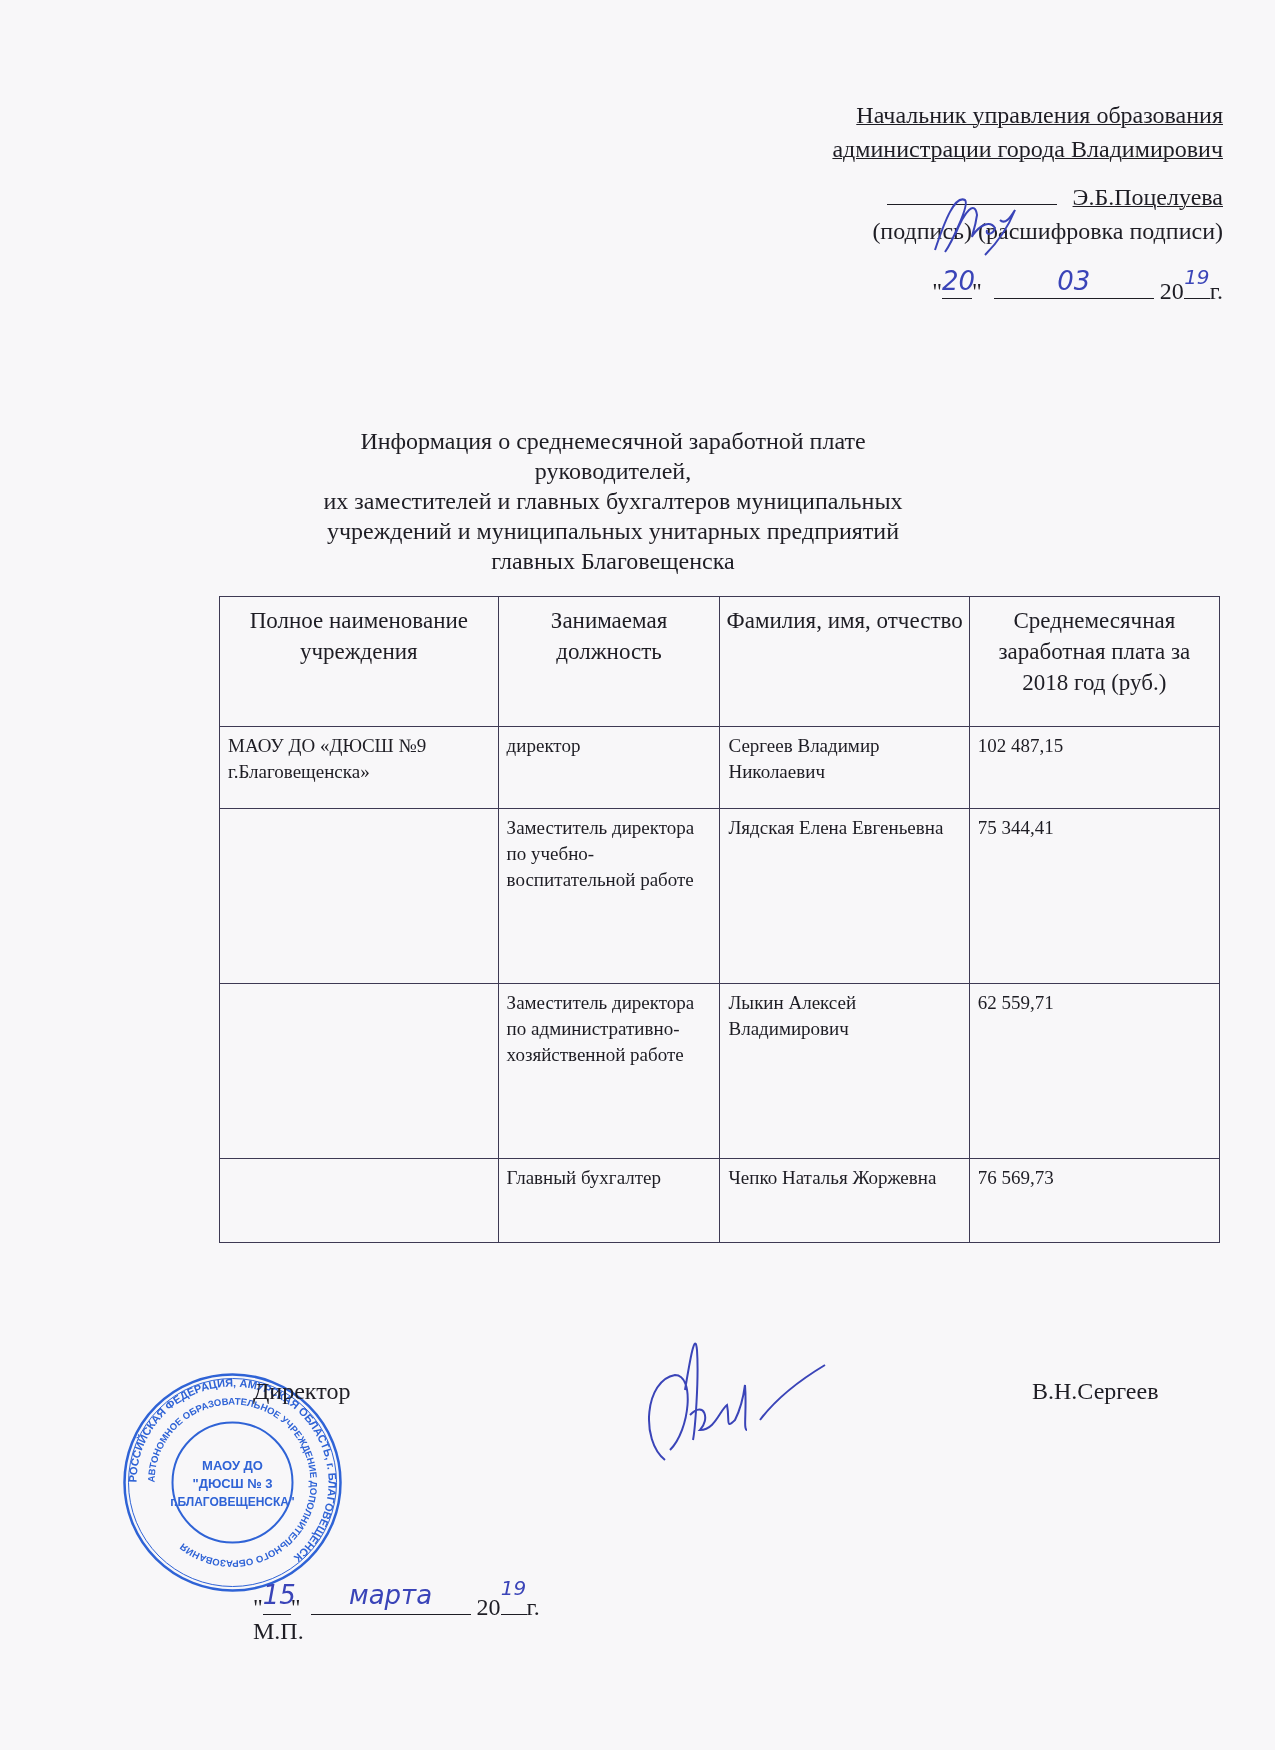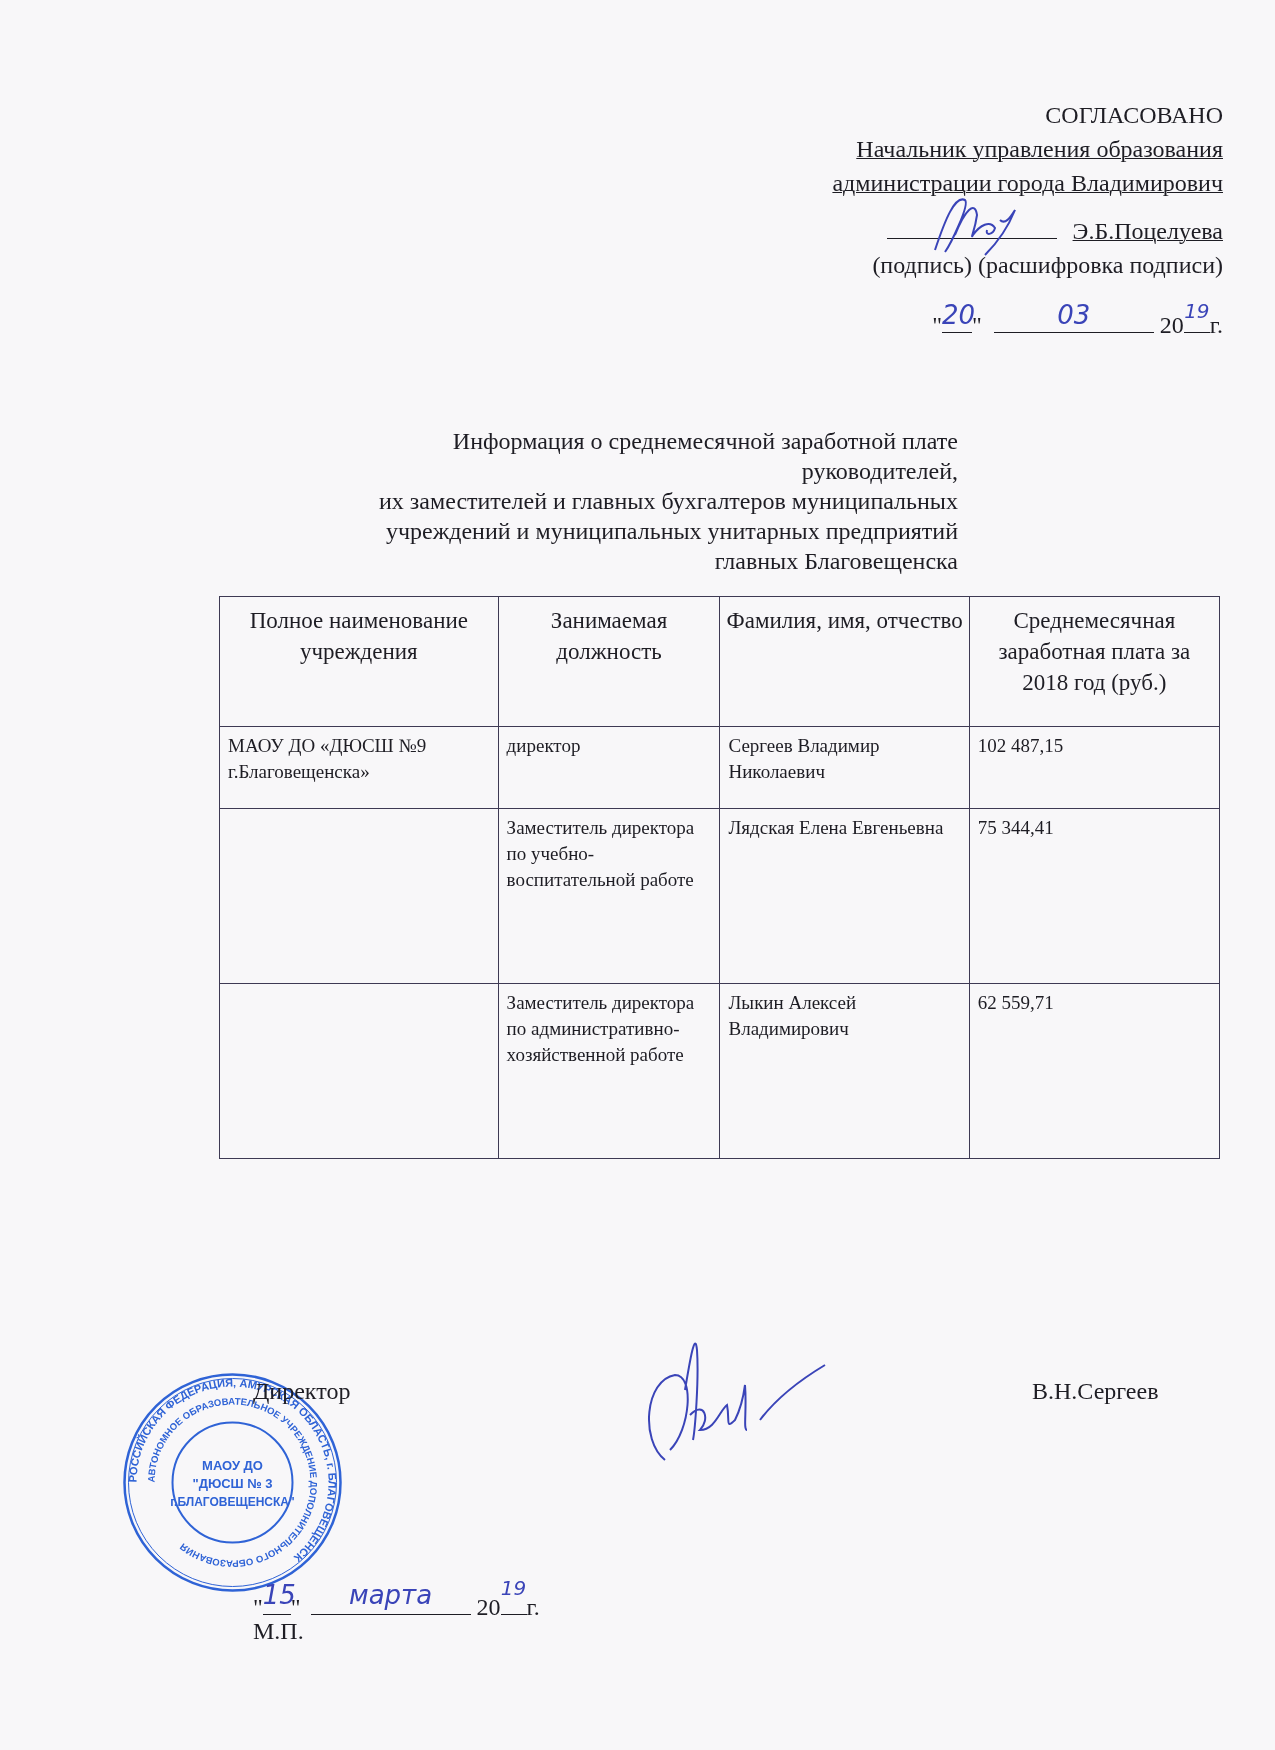--- a/index.html
+++ b/index.html
@@ -7,38 +7,37 @@
     width:1275px; height:1750px; position:relative; overflow:hidden;
     background:#f8f7f9;
     font-family:"Liberation Serif", "DejaVu Serif", serif;
     color:#1e1d24;
   }
   .abs { position:absolute; }
   .approval { right:52px; top:98px; text-align:right; font-size:24px; line-height:34px; }
   .approval .u { text-decoration:underline; text-decoration-thickness:1px; }
   .line-blank { display:inline-block; border-bottom:1.5px solid #1e1d24; height:26px; vertical-align:baseline; position:relative; }
   .hand { font-family:"DejaVu Sans", sans-serif; font-style:italic; color:#3a44b8; font-size:26px; position:absolute; left:0; right:0; text-align:center; top:-8px; }
-  .title { left:308px; top:426px; width:650px; text-align:right; font-size:24px; line-height:30px; }
+  .title { left:288px; top:426px; width:650px; text-align:center; font-size:24px; line-height:30px; }
   table.info {
     position:absolute; left:219px; top:596px; width:1001px;
     border-collapse:collapse; font-size:19px; line-height:26px;
   }
   table.info th, table.info td { border:1.5px solid #3e3a54; vertical-align:top; padding:6px 8px; text-align:left; font-weight:normal; }
   table.info th { text-align:center; font-size:23px; line-height:31px; padding:8px 6px; }
   .c1 { width:262px; } .c2 { width:206px; } .c3 { width:233px; } .c4 { width:234px; }
   .sig-block { font-size:24px; }
   .stamp { left:120px; top:1370px; width:225px; height:225px; }
   .signature { left:635px; top:1320px; width:230px; height:160px; }
   .sig-top { left:915px; top:190px; width:110px; height:70px; }
 </style>
 </head>
 <body>
 
 <div class="abs approval">
-  <div>СОГЛАСОВАНО</div>
   <div class="u">Начальник управления образования</div>
   <div class="u">администрации города Владимирович</div>
   <div style="margin-top:12px;">
     <span class="line-blank" style="width:170px;"></span>
     <span class="u" style="margin-left:10px;">Э.Б.Поцелуева</span>
   </div>
   <div>(подпись) (расшифровка подписи)</div>
   <div style="margin-top:24px;">
     <span>"</span><span class="line-blank" style="width:30px;"><span class="hand">20</span></span><span>"</span>
     <span class="line-blank" style="width:160px; margin-left:6px;"><span class="hand">03</span></span>
@@ -78,20 +77,26 @@
       <td>Заместитель директора по учебно-воспитательной работе</td>
       <td>Лядская Елена Евгеньевна</td>
       <td>75 344,41</td>
     </tr>
     <tr style="height:175px;">
       <td></td>
       <td>Заместитель директора по административно-хозяйственной работе</td>
       <td>Лыкин Алексей Владимирович</td>
       <td>62 559,71</td>
     </tr>
+    <tr style="height:84px;">
+      <td></td>
+      <td>Главный бухгалтер</td>
+      <td>Чепко Наталья Жоржевна</td>
+      <td>76 569,73</td>
+    </tr>
   </tbody>
 </table>
 
 <svg class="abs stamp" viewBox="0 0 225 225">
   <defs>
     <path id="outerRing" d="M112.5,112.5 m-96,0 a96,96 0 1,1 192,0 a96,96 0 1,1 -192,0"></path>
     <path id="innerRing" d="M112.5,112.5 m-78,0 a78,78 0 1,1 156,0 a78,78 0 1,1 -156,0"></path>
   </defs>
   <circle cx="112.5" cy="112.5" r="108" fill="none" stroke="#2f63d6" stroke-width="2.5"></circle>
   <circle cx="112.5" cy="112.5" r="104" fill="none" stroke="#2f63d6" stroke-width="1"></circle>

